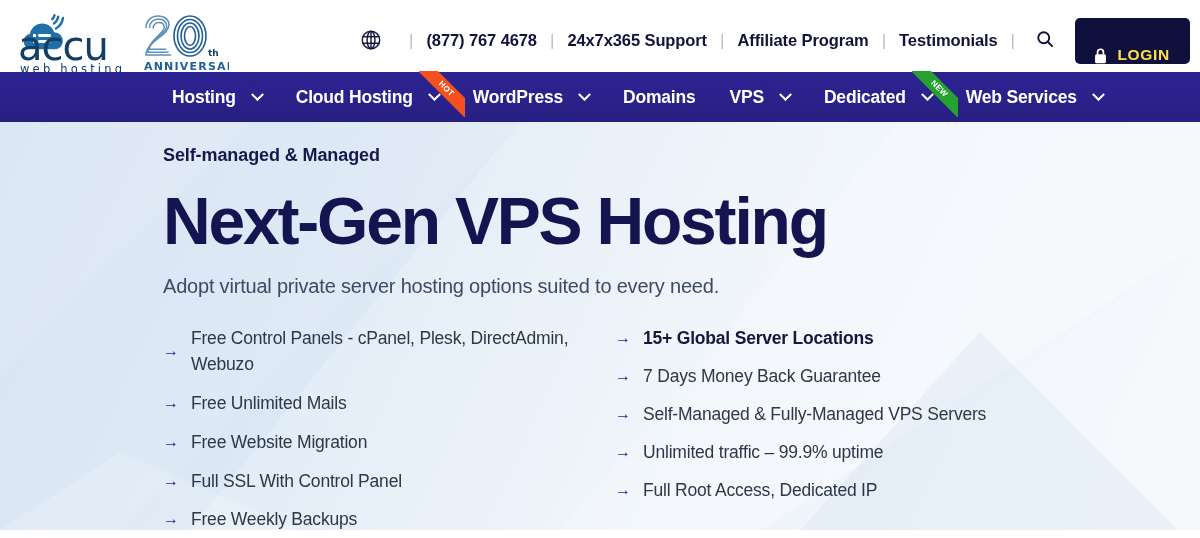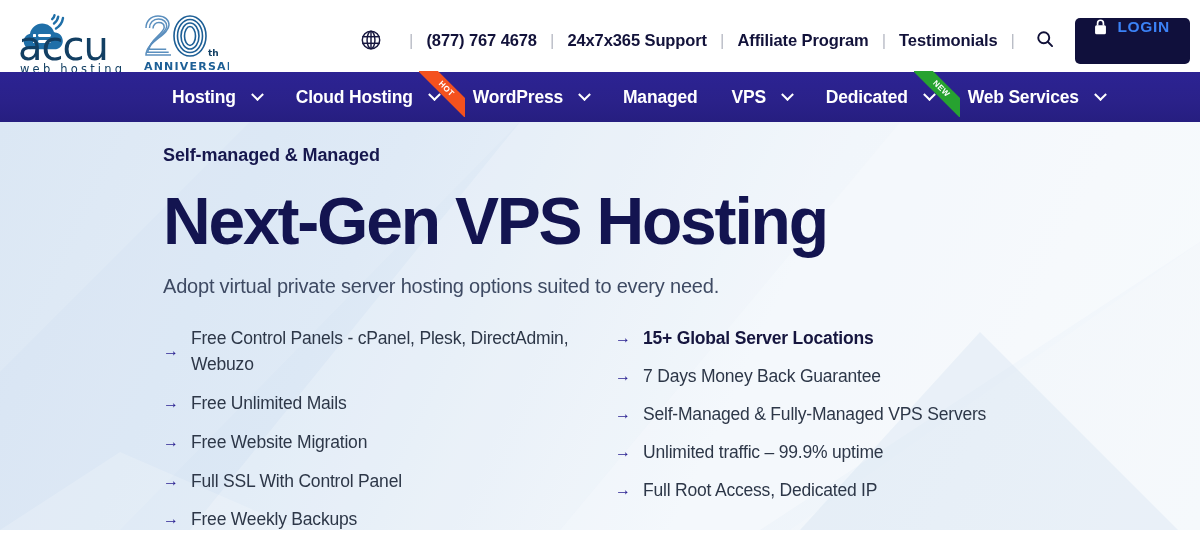--- a/index.html
+++ b/index.html
@@ -82,25 +82,25 @@
     border: none;
   }
 
   .login-btn {
     position: absolute;
     right: 10px;
     top: 18px;
     height: 46px;
     padding: 0 20px 0 18px;
     background: #10103c;
-    color: #3b82f6;
+    color: #fde047;
     border: none;
     border-radius: 5px;
     display: inline-flex;
-    align-items: flex-start;
+    align-items: flex-end;
     gap: 9px;
     font-size: 15.5px;
     font-weight: bold;
     letter-spacing: 0.7px;
     cursor: pointer;
   }
 
   .lock-icon { width: 15px; height: 17px; display:block; }
 
   
@@ -338,21 +338,21 @@
       <span>HOT</span>
     </span>
   </a>
 
   <a class="nav-item" href="#">
     <span>WordPress</span>
     <i class="caret"></i>
   </a>
 
   <a class="nav-item" href="#">
-    <span>Managed</span>
+    <span>Domains</span>
   </a>
 
   <a class="nav-item" href="#">
     <span>VPS</span>
     <i class="caret"></i>
   </a>
 
   <a class="nav-item" href="#">
     <span>Dedicated</span>
     <i class="caret"></i>

